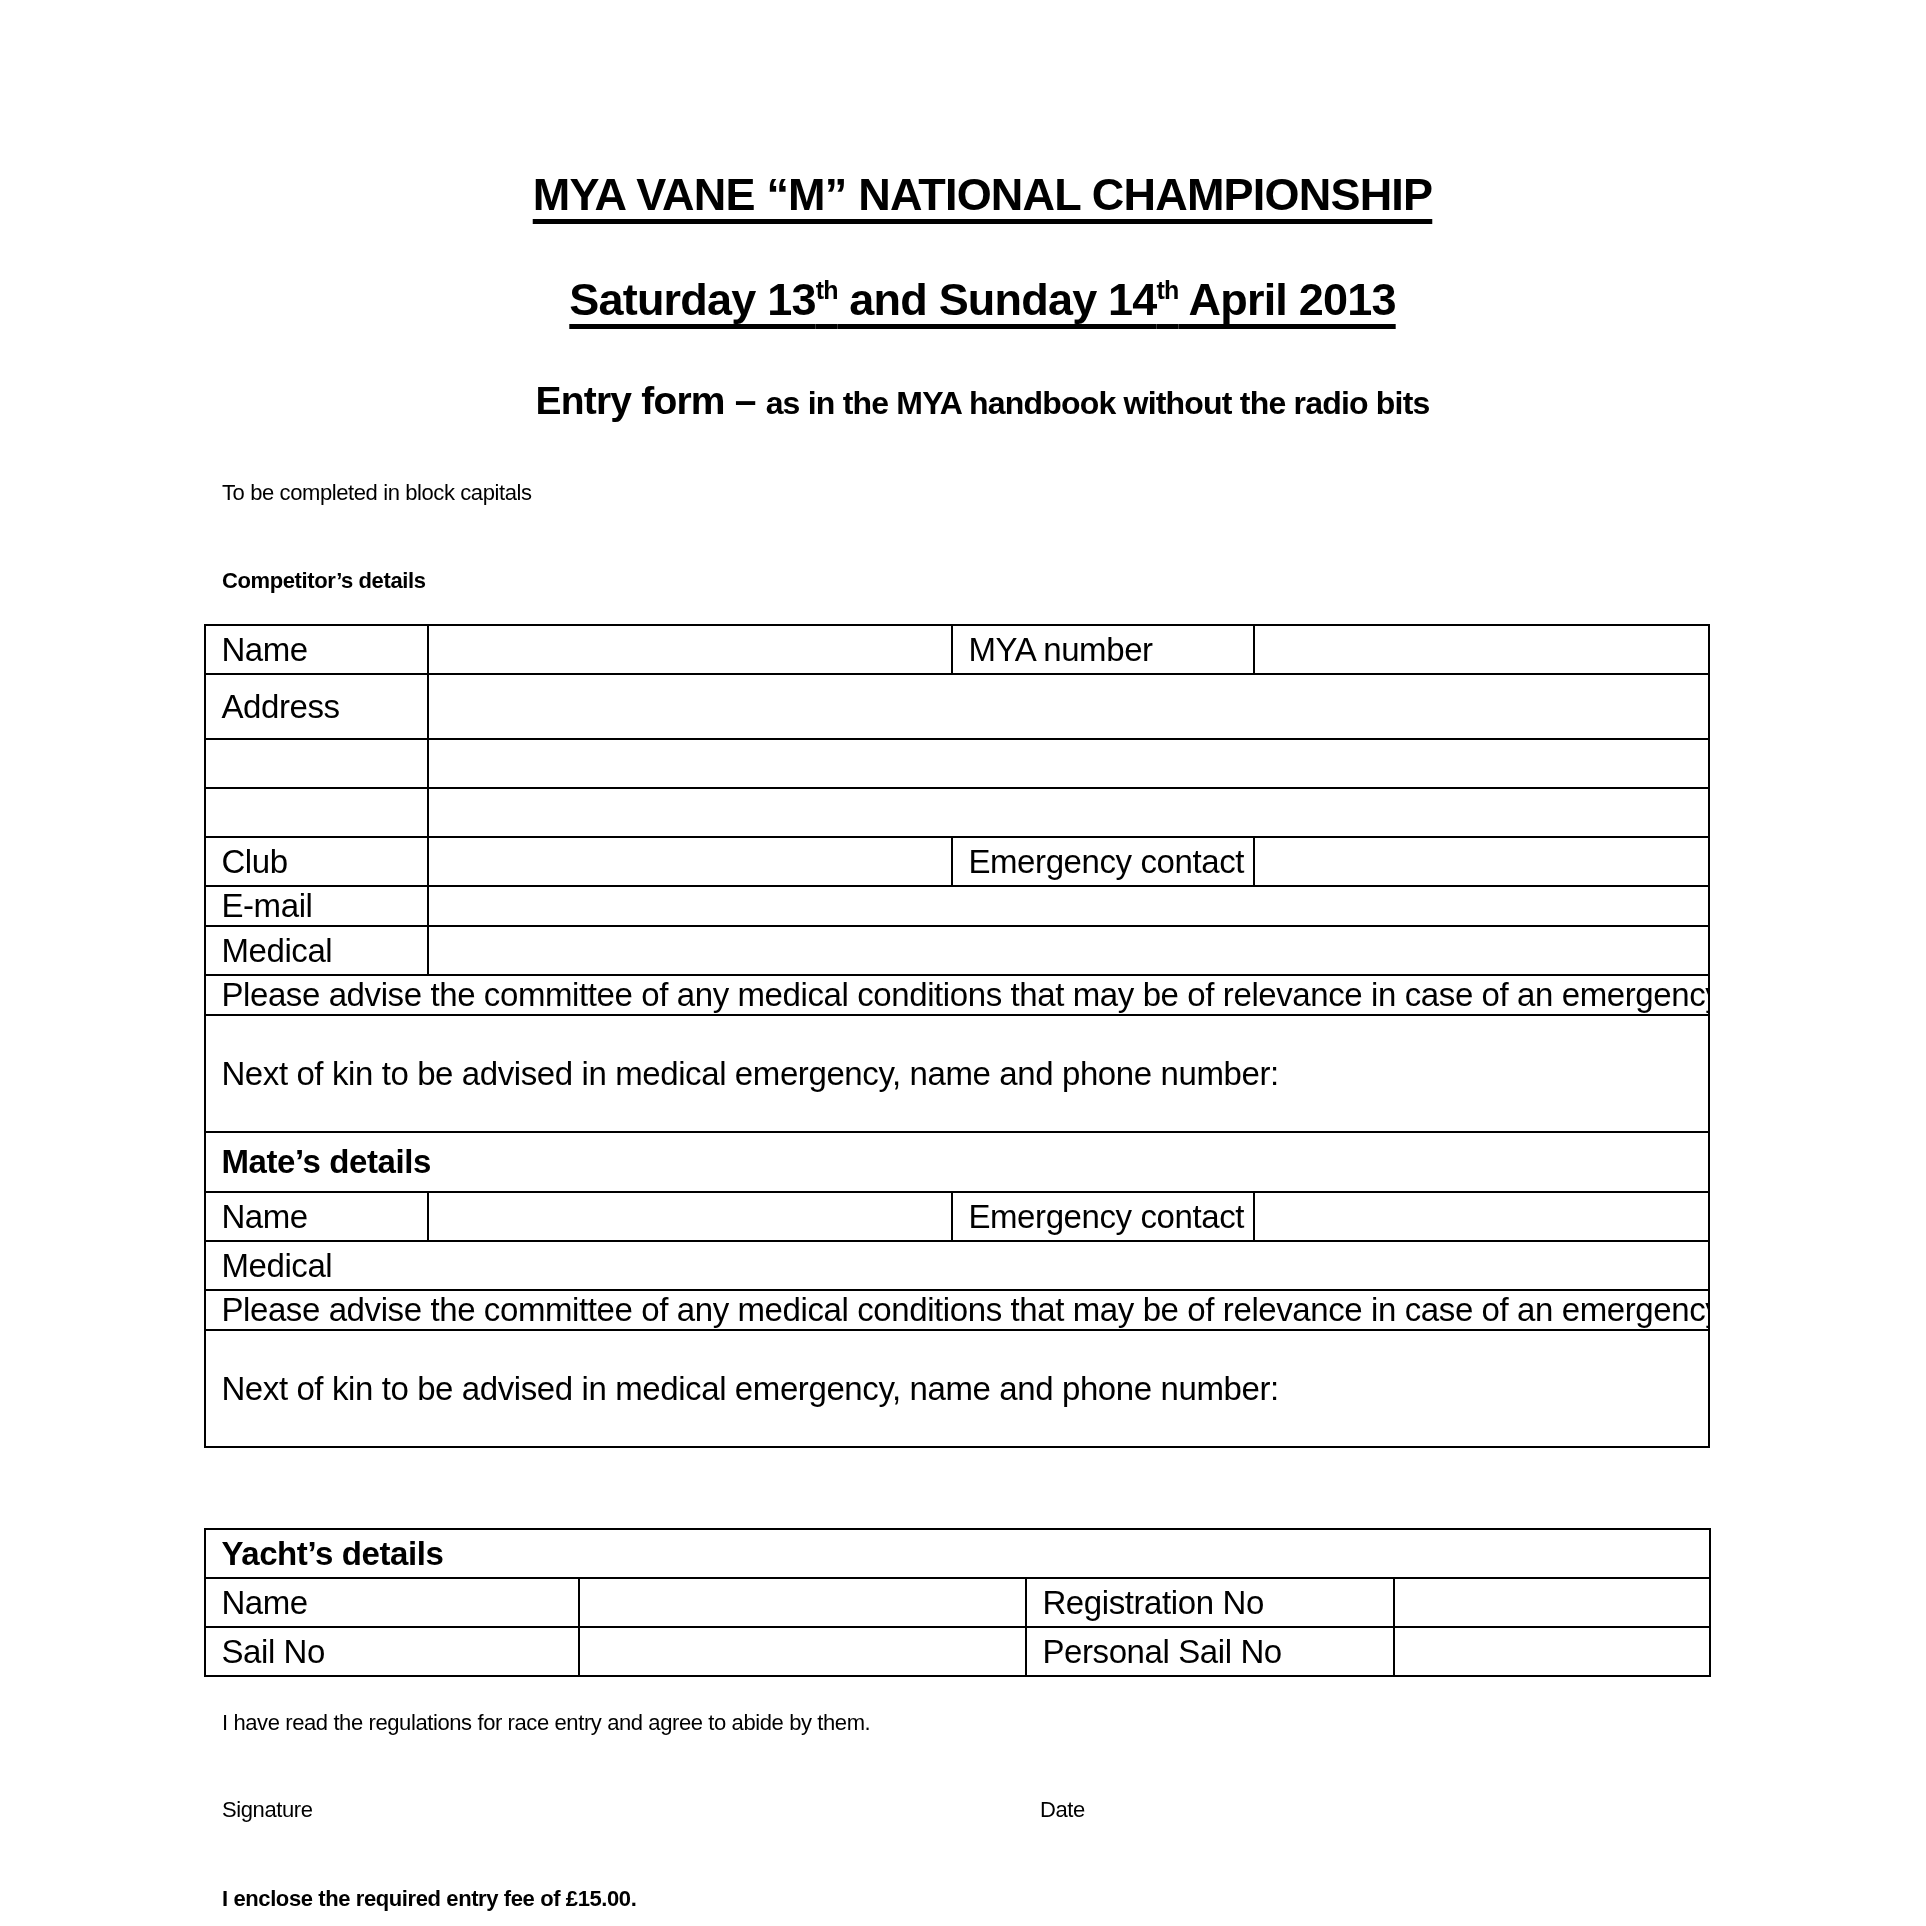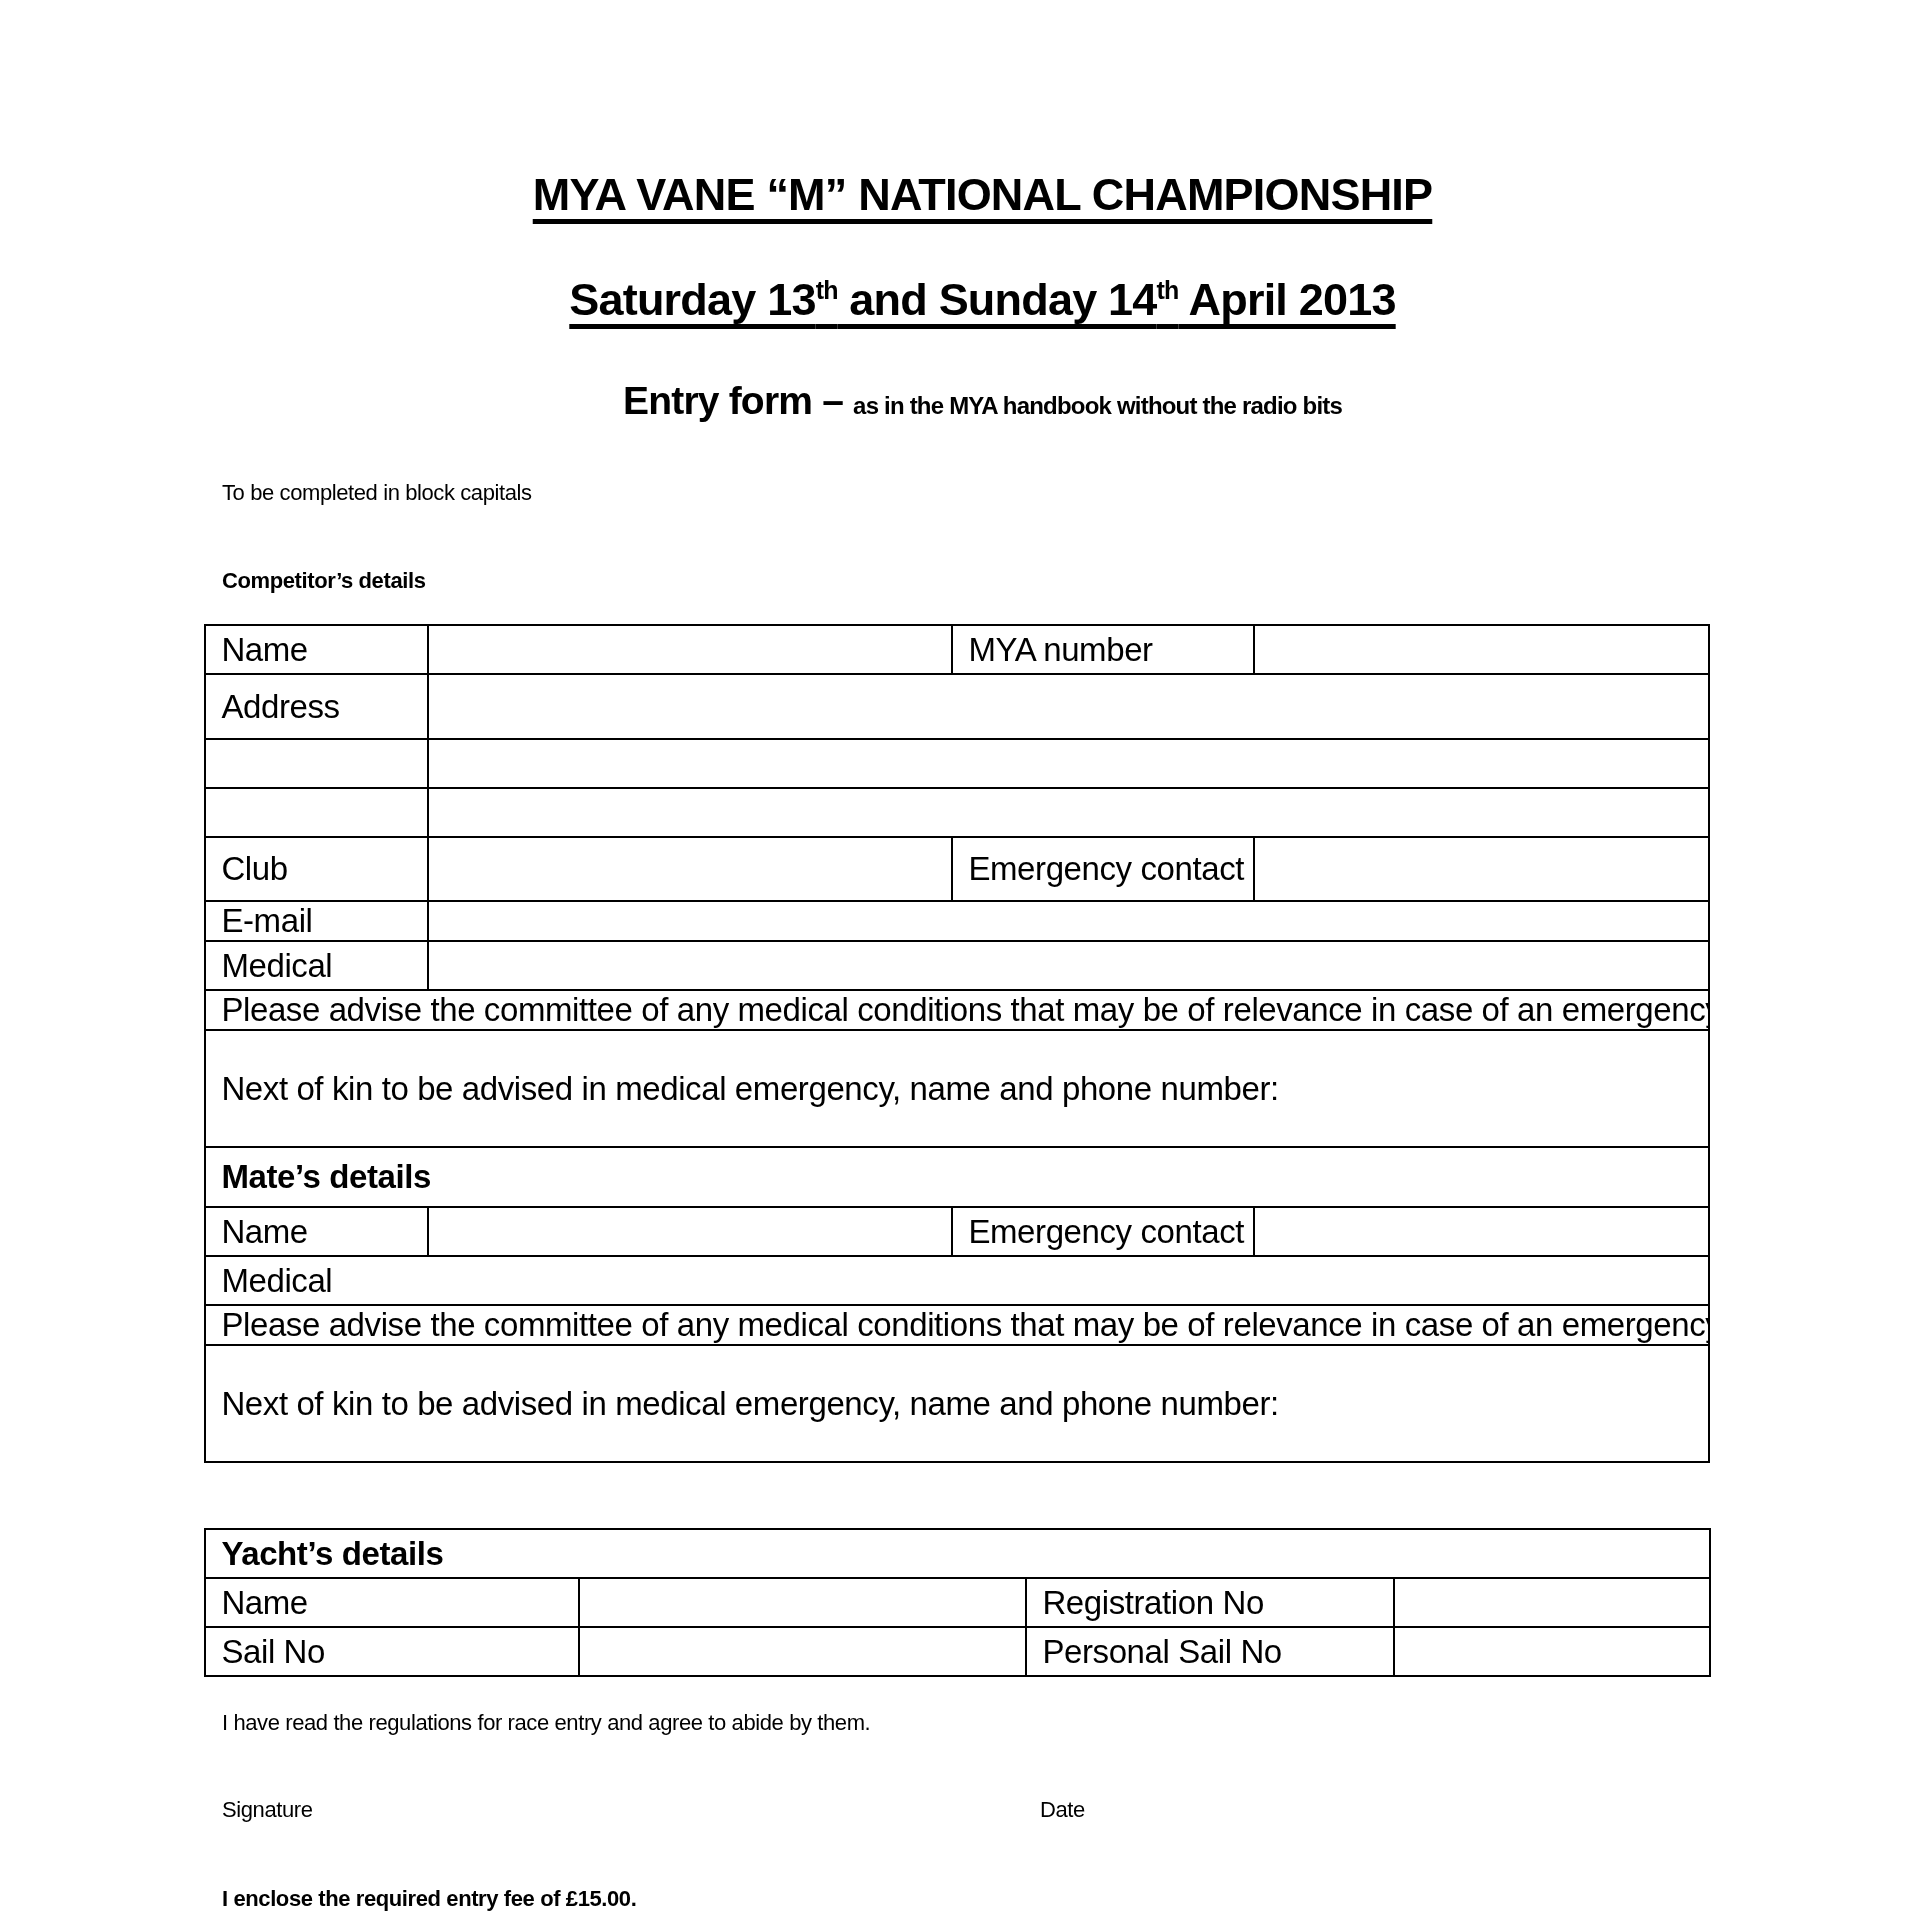--- a/index.html
+++ b/index.html
@@ -10,21 +10,21 @@
   .abs { position: absolute; }
   .title {
     left: 0; width: 1965px; text-align: center; font-weight: bold;
     text-decoration: underline; text-decoration-thickness: 5.4px; text-underline-offset: 8.5px;
     letter-spacing: -0.8px;
   }
   .t1 { top: 169px; font-size: 45px; }
   .t2 { top: 274px; font-size: 45px; }
   .t2 sup { font-size: 25px; vertical-align: super; line-height: 0; }
   .t3 { top: 379px; left: 0; width: 1965px; text-align: center; font-weight: bold; font-size: 39px; letter-spacing: -0.8px; }
-  .t3 .small { font-size: 24px; }
+  .t3 .small { font-size: 32px; }
   .body-text { left: 222px; font-size: 22px; letter-spacing: -0.4px; white-space: nowrap; }
   .bold { font-weight: bold; }
 
   table.form {
     position: absolute; border-collapse: collapse; table-layout: fixed;
   }
   table.form td {
     border: 2.7px solid #000; padding: 0 15.4px; font-size: 33px; letter-spacing: -0.4px;
     vertical-align: middle; white-space: nowrap; overflow: hidden;
   }
@@ -72,21 +72,21 @@
     <td colspan="3">
           <span class="field"></span>
         </td>
   </tr>
   <tr style="height:49px">
     <td></td>
     <td colspan="3">
           <span class="field"></span>
         </td>
   </tr>
-  <tr style="height:64px">
+  <tr style="height:49px">
     <td>Club</td>
     <td>
           <span class="field"></span>
         </td>
     <td class="small">Emergency contact no</td>
     <td>
           <span class="field"></span>
         </td>
   </tr>
   <tr style="height:37px">

